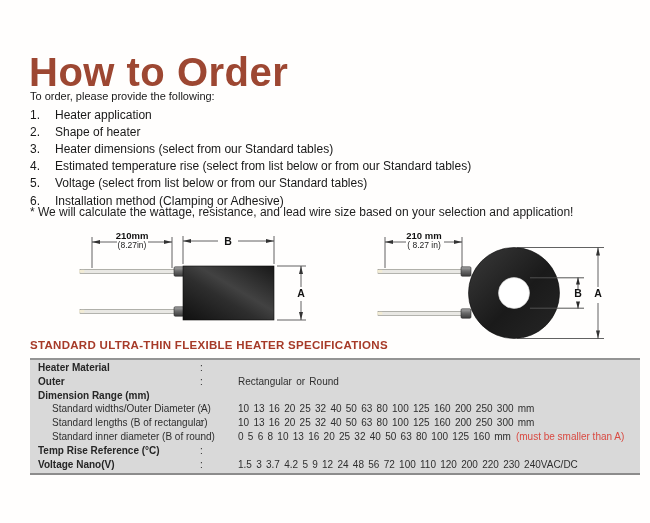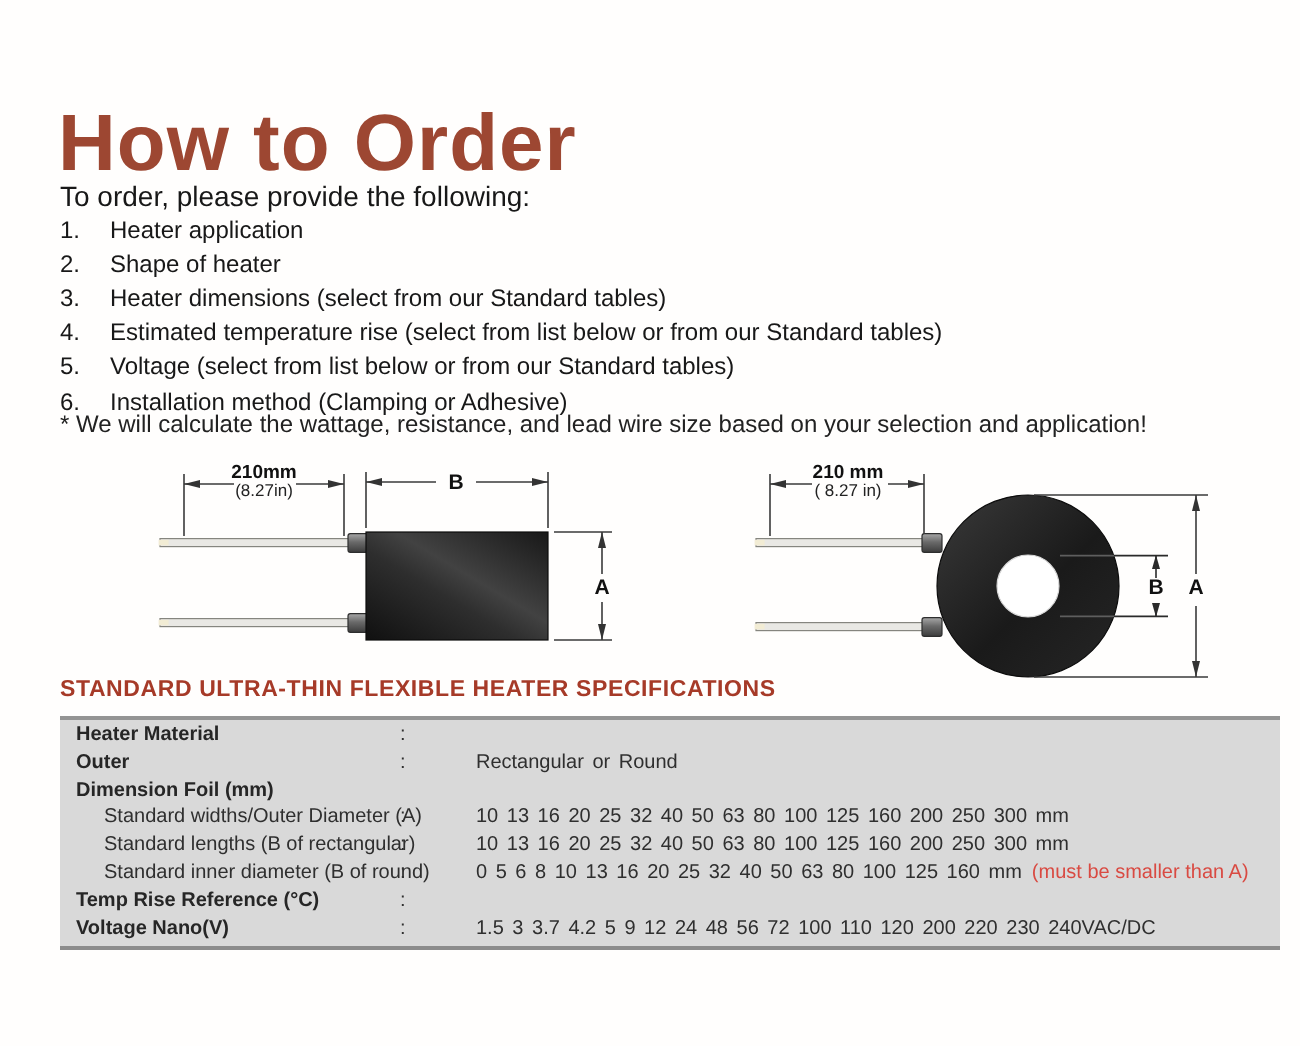--- a/index.html
+++ b/index.html
@@ -7,21 +7,21 @@
     width:650px;height:523px;position:relative;overflow:hidden;
     background:#fffefd;
     font-family:"Liberation Sans",sans-serif;
     color:#1c1c1c;
   }
   .abs{position:absolute;}
   .page-title{
     left:29px;top:50px;
     font-size:40px;font-weight:bold;color:#9d4732;letter-spacing:.5px;
   }
-  .intro{left:30px;top:90px;font-size:14px;color:#181818;}
+  .intro{left:30px;top:90px;font-size:11px;color:#181818;}
   .order-list{left:30px;top:106px;width:560px;}
   .li{display:flex;height:17.2px;align-items:center;font-size:12px;color:#181818;}
   .li .num{width:25px;flex:0 0 25px;}
   .note{
     left:30px;top:205px;width:618px;
     font-size:12px;color:#222;
   }
   .diagram-svg{left:0;top:227px;}
   .specs-heading{
     left:30px;top:339px;
@@ -199,21 +199,21 @@
   <div class="spec-row bold">
     <span class="spec-label">Heater Material</span>
     <span class="spec-sep">:</span>
   </div>
   <div class="spec-row bold">
     <span class="spec-label">Outer</span>
     <span class="spec-sep">:</span>
     <span class="spec-value">Rectangular or Round</span>
   </div>
   <div class="spec-row bold">
-    <span class="spec-label">Dimension Foil (mm)</span>
+    <span class="spec-label">Dimension Range (mm)</span>
     <span class="spec-sep"></span>
     <span class="spec-value"></span>
   </div>
   <div class="spec-row indent">
     <span class="spec-label">Standard widths/Outer Diameter (A)</span>
     <span class="spec-sep">:</span>
     <span class="spec-value">10 13 16 20 25 32 40 50 63 80 100 125 160 200 250 300 mm</span>
   </div>
   <div class="spec-row indent">
     <span class="spec-label">Standard lengths (B of rectangular)</span>

